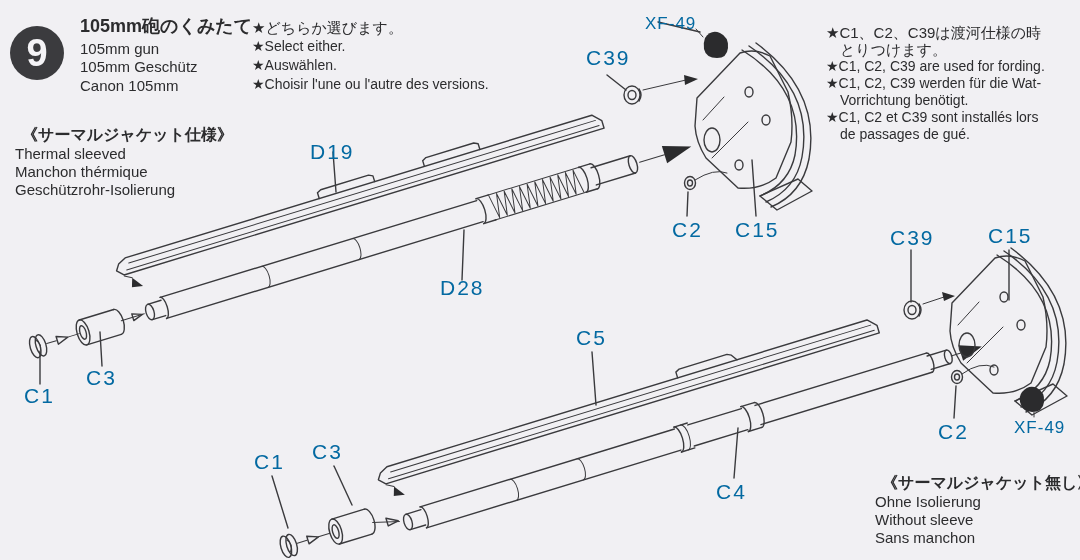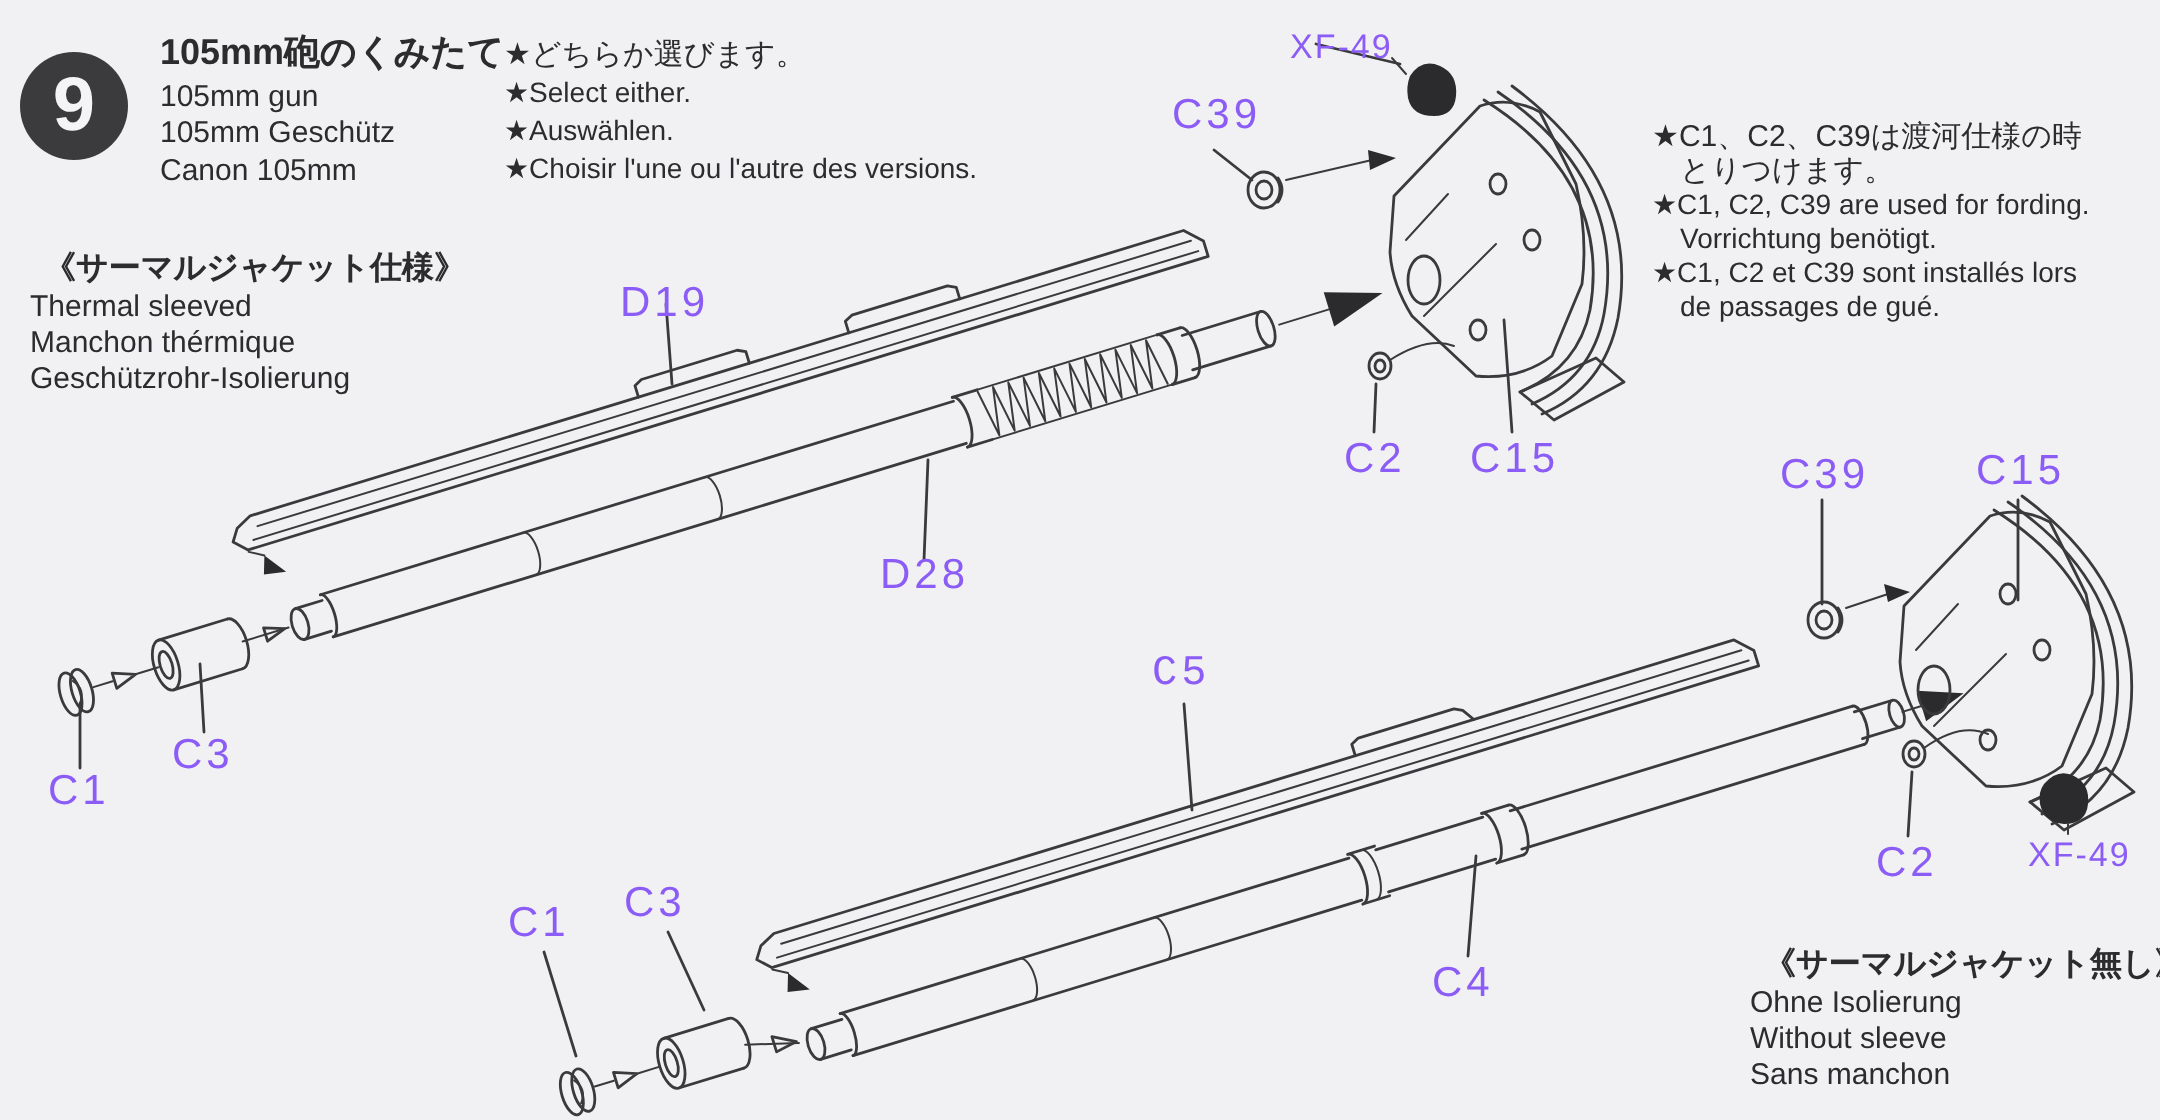--- a/index.html
+++ b/index.html
@@ -9,21 +9,21 @@
     font-family:"Liberation Sans","DejaVu Sans",sans-serif;
     color:#2c2c2e;
   }
   .art{position:absolute;left:0;top:0;}
   .art path,.art line,.art ellipse,.art polyline,.art polygon,.art rect{
     stroke:#3a3a3d; fill:none; stroke-width:1.4; stroke-linejoin:round; stroke-linecap:round;
   }
   .art .thin{stroke-width:1;}
   .art .fill{fill:#2b2b2d; stroke:none;}
   .txt{position:absolute; white-space:nowrap; line-height:1.18;}
-  .callout{position:absolute; font-size:21px; letter-spacing:2px; color:#8b5cf6; white-space:nowrap;}
+  .callout{position:absolute; font-size:21px; letter-spacing:2px; color:#0369a1; white-space:nowrap;}
   .callout.small{font-size:17px; letter-spacing:1px;}
   .badge{
     position:absolute; left:10px; top:26px; width:54px; height:54px; border-radius:50%;
     background:#3b3b3e; color:#f4f3f6; font-size:38px; font-weight:bold;
     display:flex; align-items:center; justify-content:center;
   }
   .title-ja{position:absolute; left:80px; top:16px; font-size:18px; font-weight:bold;}
   .title-sub{position:absolute; left:80px; top:40px; font-size:15px; line-height:1.22;}
   .note{font-size:14px;}
   .note .ind{padding-left:14px;}
@@ -203,23 +203,24 @@
   </div>
 
   <div class="txt note" style="left:252px; top:18px; line-height:19px;">
     <div style="font-size:15px;">★どちらか選びます。</div>
     <div>★Select either.</div>
     <div>★Auswählen.</div>
     <div>★Choisir l'une ou l'autre des versions.</div>
   </div>
 
   <div class="txt note" style="left:826px; top:24px; line-height:17px;">
-    <div style="font-size:15px;margin-top:36px;">★C1、C2、C39は渡河仕様の時</div>
+    <div style="font-size:15px;">★C1、C2、C39は渡河仕様の時</div>
     <div class="ind" style="font-size:15px;">とりつけます。</div>
     <div>★C1, C2, C39 are used for fording.</div>
+    <div>★C1, C2, C39 werden für die Wat-</div>
     <div class="ind">Vorrichtung benötigt.</div>
     <div>★C1, C2 et C39 sont installés lors</div>
     <div class="ind">de passages de gué.</div>
   </div>
 
   <div class="txt" style="left:6px; top:126px;">
     <div class="variant-ja">《サーマルジャケット仕様》</div>
     <div class="variant-sub">
       <div>Thermal sleeved</div>
       <div>Manchon thérmique</div>
@@ -239,20 +240,20 @@
   <div class="callout small" style="left:645px; top:14px;">XF-49</div>
   <div class="callout" style="left:586px; top:46px;">C39</div>
   <div class="callout" style="left:310px; top:140px;">D19</div>
   <div class="callout" style="left:440px; top:276px;">D28</div>
   <div class="callout" style="left:672px; top:218px;">C2</div>
   <div class="callout" style="left:735px; top:218px;">C15</div>
   <div class="callout" style="left:24px;  top:384px;">C1</div>
   <div class="callout" style="left:86px;  top:366px;">C3</div>
   <div class="callout" style="left:890px; top:226px;">C39</div>
   <div class="callout" style="left:988px; top:224px;">C15</div>
-  <div class="callout" style="left:576px; top:326px;font-family:Liberation Mono, monospace;">C5</div>
+  <div class="callout" style="left:576px; top:326px;">C5</div>
   <div class="callout" style="left:716px; top:480px;">C4</div>
   <div class="callout" style="left:938px; top:420px;">C2</div>
   <div class="callout small" style="left:1014px;top:418px;">XF-49</div>
   <div class="callout" style="left:254px; top:450px;">C1</div>
   <div class="callout" style="left:312px; top:440px;">C3</div>
 
 </div>
 
 </body></html>

